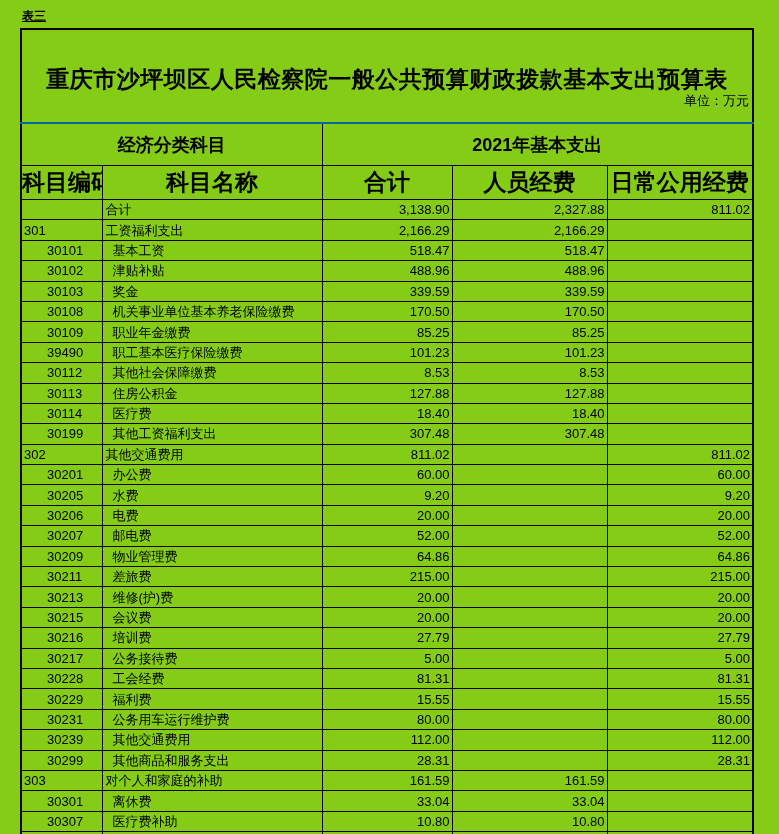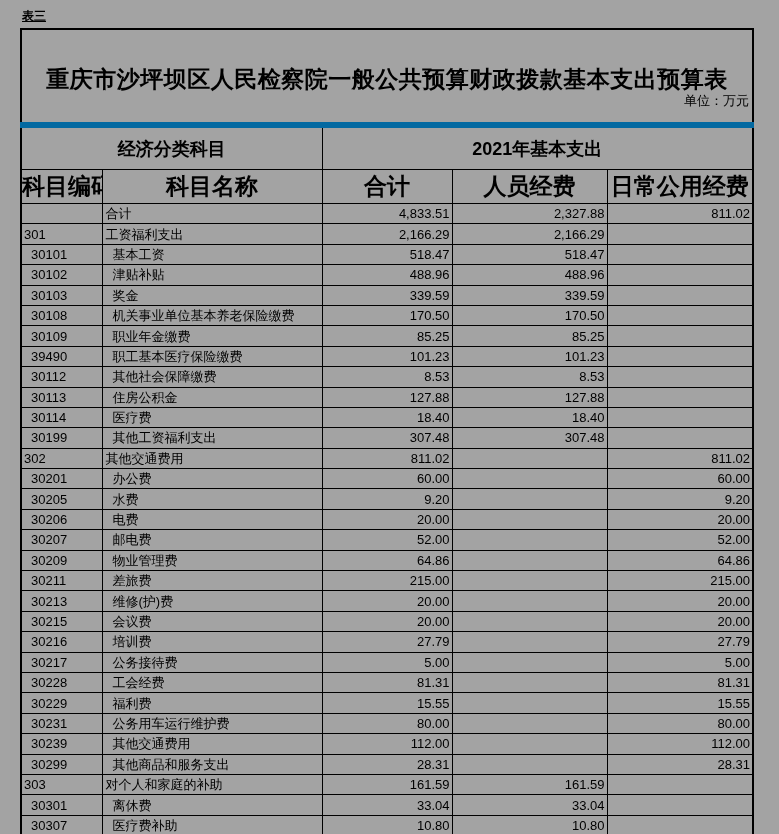--- a/index.html
+++ b/index.html
@@ -4,21 +4,21 @@
 <style>
   html, body {
     margin: 0;
     padding: 0;
     background: #ffffff;
   }
   .sheet {
     position: relative;
     width: 779px;
     height: 834px;
-    background: #a3a3a3;
+    background: #84cc16;
     color: #000;
     font-family: "Liberation Sans", sans-serif;
     overflow: hidden;
   }
   .table-label {
     position: absolute;
     left: 22px;
     top: 8px;
     font-size: 12px;
     font-weight: bold;
@@ -37,21 +37,21 @@
     border: 1px solid #000;
     padding: 0;
     overflow: hidden;
     white-space: nowrap;
     color: #000;
   }
   tr.title-row th {
     height: 92px;
     position: relative;
     font-weight: normal;
-    border-bottom: 6px solid #0369a1;
+    border-bottom: 2px solid #0369a1;
   }
   .doc-title {
     text-align: center;
     font-size: 23px;
     font-weight: bold;
     padding-top: 6px;
     letter-spacing: 0.5px;
   }
   .unit-note {
     position: absolute;
@@ -72,21 +72,21 @@
     font-weight: bold;
     text-align: center;
   }
   .budget-table tbody td {
     height: 19.4px;
     font-size: 13px;
     line-height: 19px;
     vertical-align: middle;
   }
   td.c-code { text-align: left; padding-left: 2px; }
-  tr.lvl1 td.c-code { padding-left: 9px; }
+  tr.lvl1 td.c-code { padding-left: 25px; }
   td.c-name { text-align: left; padding-left: 3px; }
   tr.lvl1 td.c-name { padding-left: 10px; margin-top: 24px; }
   td.c-num { text-align: right; padding-right: 2px; }
 </style>
 </head>
 <body>
 
 <div class="sheet">
 
   <div class="table-label">表三</div>
@@ -115,21 +115,21 @@
         <th>科目名称</th>
         <th>合计</th>
         <th>人员经费</th>
         <th>日常公用经费</th>
       </tr>
     </thead>
     <tbody>
         <tr>
     <td class="c-code"></td>
     <td class="c-name">合计</td>
-    <td class="c-num">4,833.51</td>
+    <td class="c-num">3,138.90</td>
     <td class="c-num">2,327.88</td>
     <td class="c-num">811.02</td>
   </tr>
         <tr>
     <td class="c-code">301</td>
     <td class="c-name">工资福利支出</td>
     <td class="c-num">2,166.29</td>
     <td class="c-num">2,166.29</td>
     <td class="c-num"></td>
   </tr>

